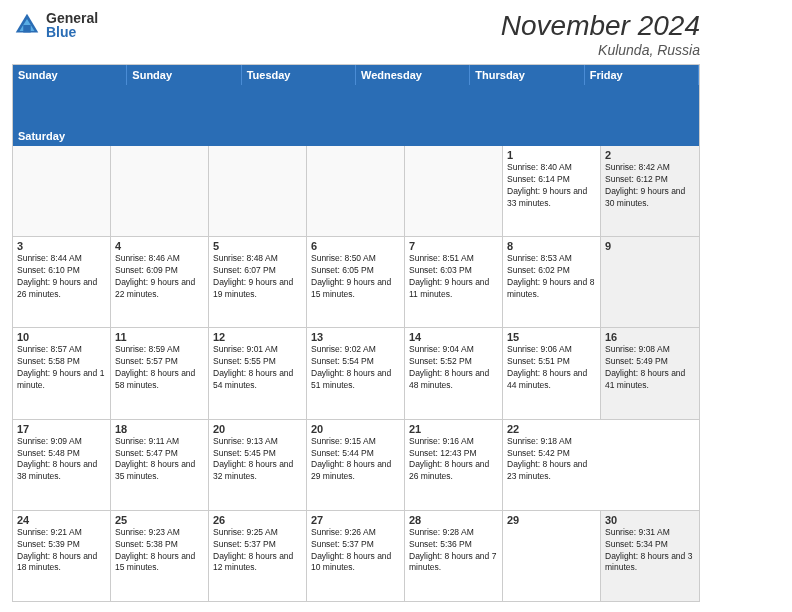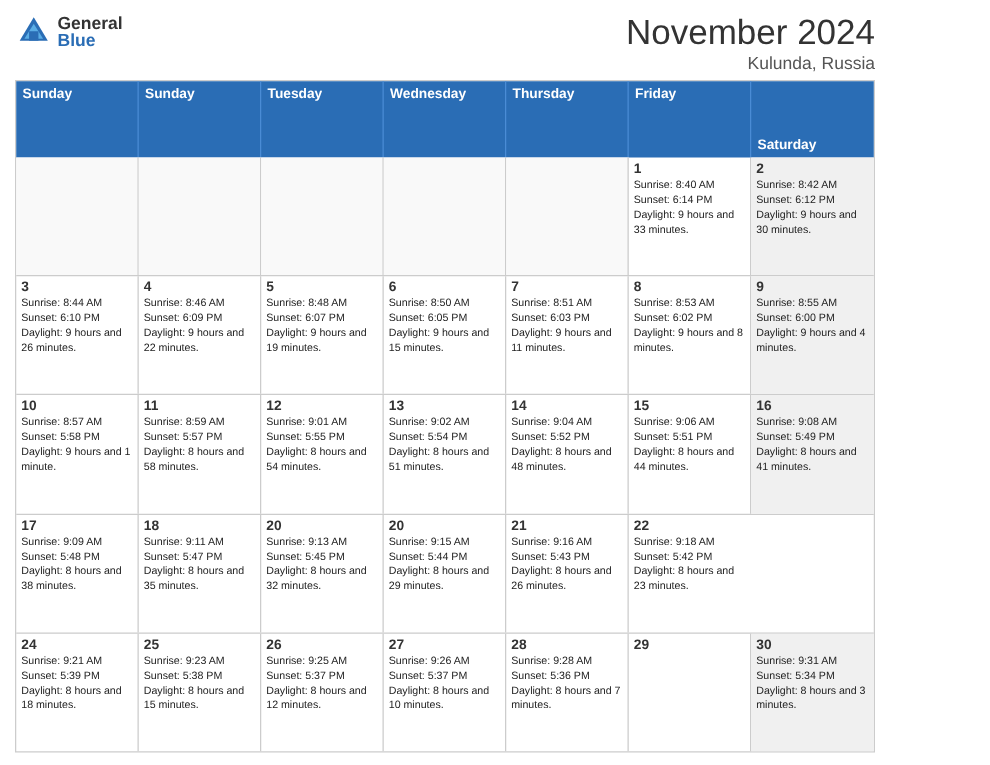--- a/index.html
+++ b/index.html
@@ -42,39 +42,40 @@
       font-size: 14px;
       font-weight: bold;
       color: #2a6db5;
     }
     .logo-icon {
       width: 30px;
       height: 30px;
     }
     .title-block {
       text-align: right;
+      font-style: italic;
     }
     .month-title {
       font-size: 28px;
       font-weight: normal;
       color: #333;
     }
     .location {
       font-size: 14px;
       color: #555;
     }
     .calendar {
       flex: 1;
       display: flex;
       flex-direction: column;
       border: 1px solid #ccc;
     }
     .calendar-header {
       display: grid;
-      grid-template-columns: repeat(7, 1fr);
+      grid-template-columns: repeat(6, 1fr);
       background: #2a6db5;
     }
     .day-header {
       color: #fff;
       font-size: 11px;
       font-weight: bold;
       padding: 4px 5px;
       border-right: 1px solid #4a8cd5;
     }
     .day-header:last-child { border-right: none; margin-top: 41px; }
@@ -197,23 +198,20 @@
 Daylight: 9 hours and 11 minutes.</div>
           </div>
           <div class="day-cell">
             <span class="day-num">8</span>
             <div class="day-info">Sunrise: 8:53 AM
 Sunset: 6:02 PM
 Daylight: 9 hours and 8 minutes.</div>
           </div>
           <div class="day-cell shaded">
             <span class="day-num">9</span>
-            <div class="day-info">Sunrise: 8:55 AM
-Sunset: 6:00 PM
-Daylight: 9 hours and 4 minutes.</div>
           </div>
         </div>
         <div class="week-row">
           <div class="day-cell">
             <span class="day-num">10</span>
             <div class="day-info">Sunrise: 8:57 AM
 Sunset: 5:58 PM
 Daylight: 9 hours and 1 minute.</div>
           </div>
           <div class="day-cell">
@@ -274,21 +272,21 @@
           </div>
           <div class="day-cell">
             <span class="day-num">20</span>
             <div class="day-info">Sunrise: 9:15 AM
 Sunset: 5:44 PM
 Daylight: 8 hours and 29 minutes.</div>
           </div>
           <div class="day-cell">
             <span class="day-num">21</span>
             <div class="day-info">Sunrise: 9:16 AM
-Sunset: 5:43 PM
+Sunset: 12:43 PM
 Daylight: 8 hours and 26 minutes.</div>
           </div>
           <div class="day-cell">
             <span class="day-num">22</span>
             <div class="day-info">Sunrise: 9:18 AM
 Sunset: 5:42 PM
 Daylight: 8 hours and 23 minutes.</div>
           </div>
         </div>
         <div class="week-row">

